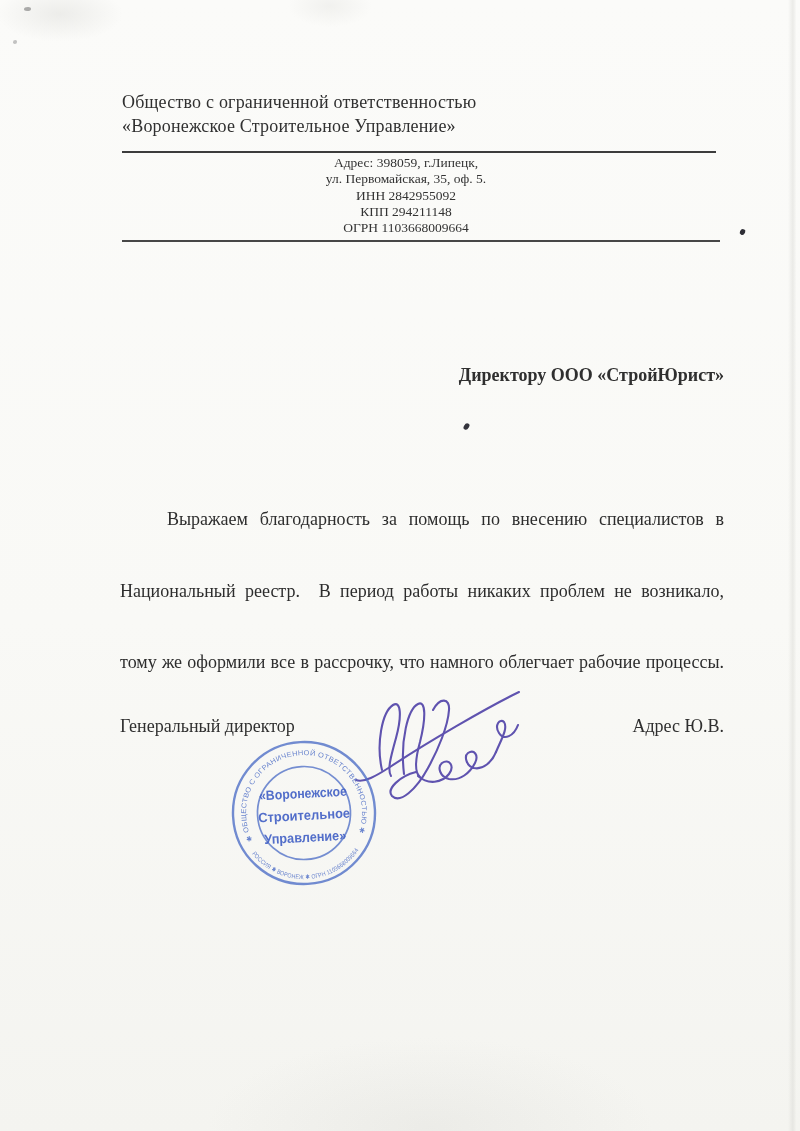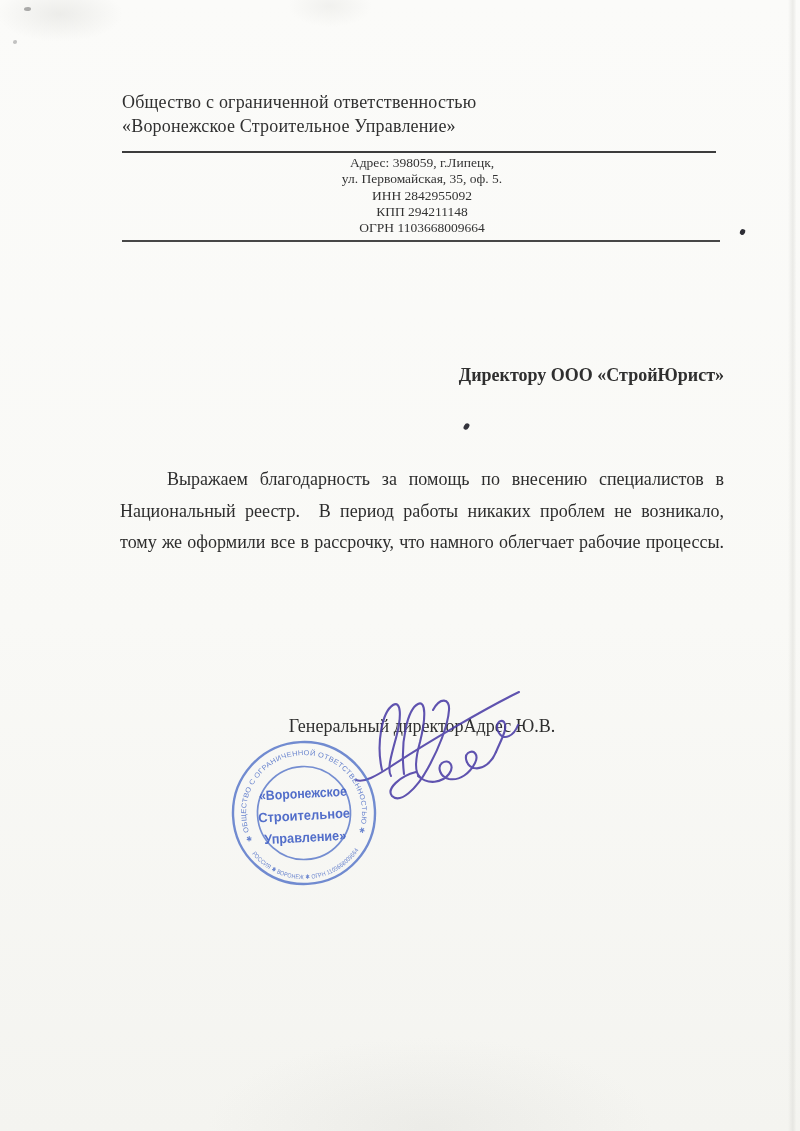--- a/index.html
+++ b/index.html
@@ -23,33 +23,33 @@
     background:linear-gradient(90deg, rgba(210,210,205,.0), rgba(205,205,200,.35) 60%, rgba(235,235,230,.15));
   }
   .org-head{
     position:absolute;top:90px;left:122px;width:600px;
     text-align:left;font-size:18px;line-height:24px;letter-spacing:.2px;color:#303030;
   }
   .rule{position:absolute;left:122px;background:#3c3c3c;}
   .rule-top{top:151px;width:594px;height:2.4px;}
   .rule-bottom{top:240px;width:598px;height:1.8px;background:#474747;}
   .address{
-    position:absolute;top:155px;left:122px;width:600px;
+    position:absolute;top:155px;left:106px;width:600px;
     text-align:center;font-size:13.5px;line-height:16.3px;color:#333;
   }
   .recipient{
     position:absolute;top:365px;left:120px;width:604px;
     text-align:right;font-size:18px;color:#2f2f2f;font-weight:bold;
   }
   .body-text{position:absolute;top:464px;left:120px;width:604px;font-size:18px;color:#2d2d2d;}
-  .body-line{height:31.7px;line-height:31.7px;text-align:justify;text-align-last:justify;}
+  .body-line{height:31.7px;line-height:31.7px;text-align:justify;text-align-last:justify;margin-top:40px;}
   .body-line.indent{padding-left:47px;}
   .signoff{
     position:absolute;top:716px;left:120px;width:604px;
-    display:flex;justify-content:center;
+    display:flex;justify-content:space-between;
     font-size:18px;color:#2f2f2f;
   }
   .speck{position:absolute;border-radius:60% 40% 55% 45%;}
   .speck-a{left:24px;top:7px;width:7px;height:4px;background:rgba(95,95,95,.5);}
   .speck-b{left:13px;top:40px;width:4px;height:4px;background:rgba(110,110,110,.4);}
   .dot-1{left:740px;top:229px;width:5px;height:6px;background:#2e2e36;transform:rotate(25deg);}
   .dot-2{left:464px;top:423px;width:5px;height:7px;background:#34343c;transform:rotate(30deg);}
   .sig-svg{position:absolute;left:336px;top:682px;}
   .stamp-svg{position:absolute;left:227px;top:736px;transform:rotate(-3deg);}
 </style>

